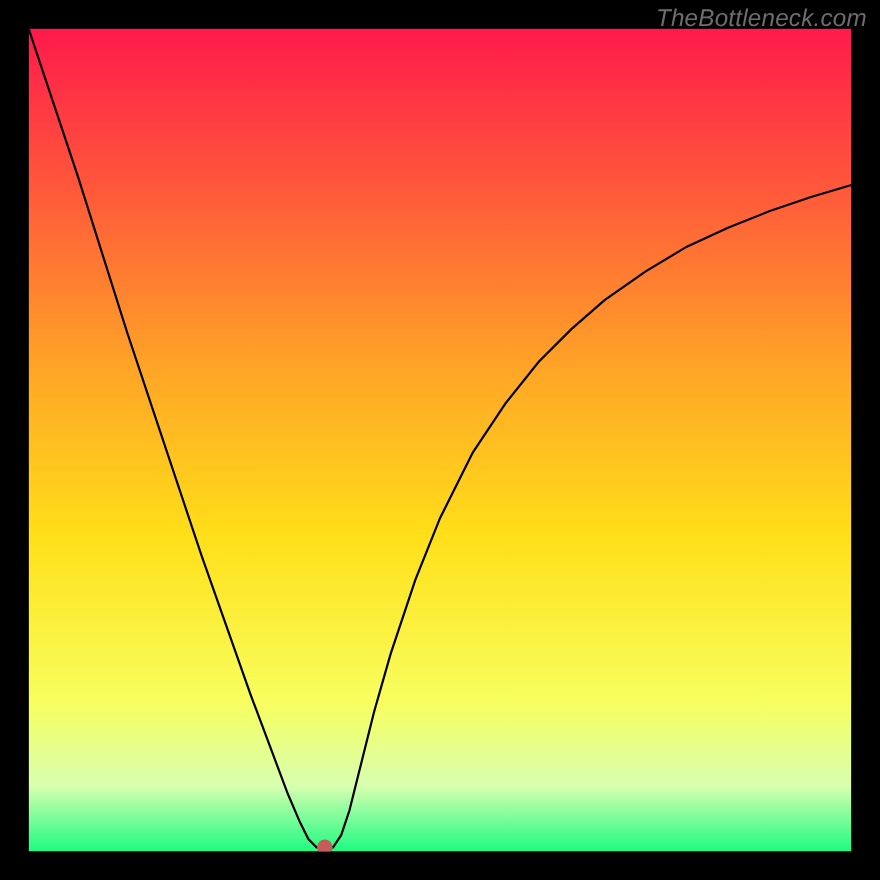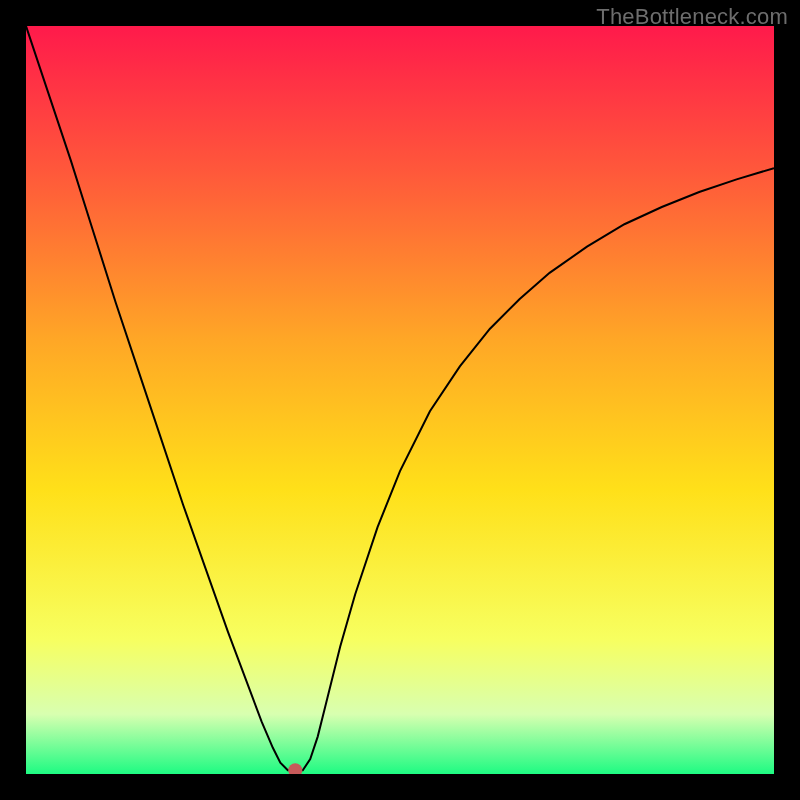--- a/index.html
+++ b/index.html
@@ -8,20 +8,21 @@
     width: 800px;
     height: 800px;
     overflow: hidden;
     background: #000;
     font-family: Arial, Helvetica, sans-serif;
   }
   .frame {
     position: absolute;
     inset: 0;
     background: #000;
+    font-style: italic;
   }
   .plot {
     position: absolute;
     left: 26px;
     top: 26px;
     width: 748px;
     height: 748px;
   }
   .watermark {
     position: absolute;

